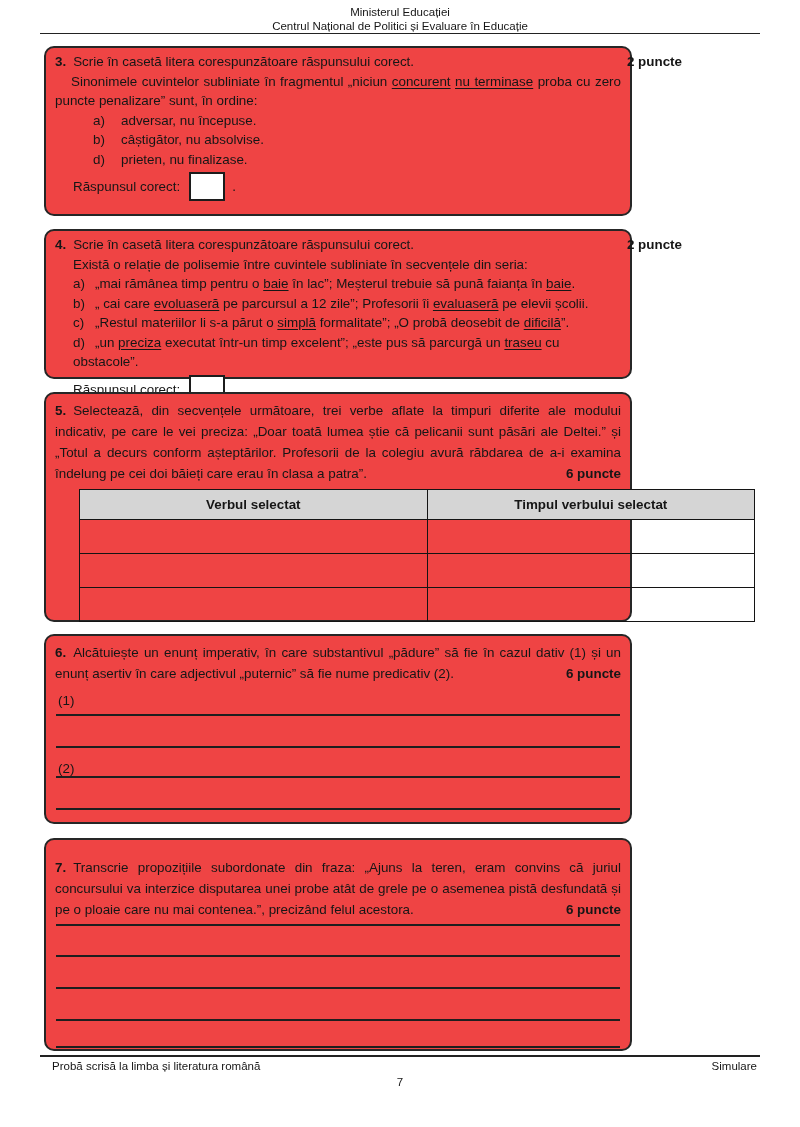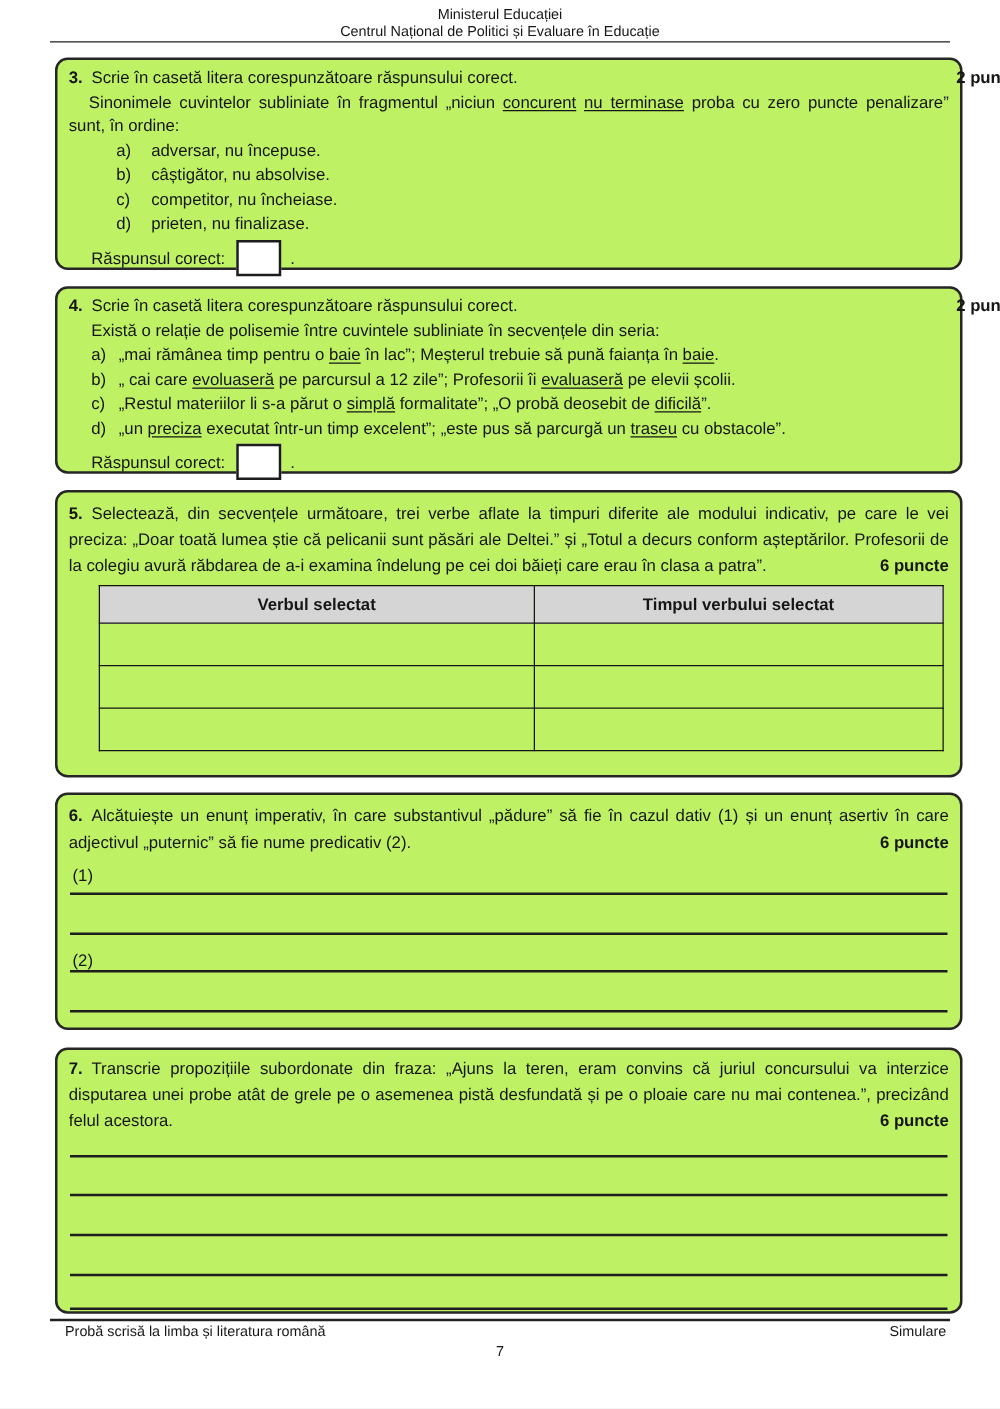--- a/index.html
+++ b/index.html
@@ -8,29 +8,29 @@
     font-family:"Liberation Sans", sans-serif; color:#161616; margin:0 auto;
     overflow:hidden;
   }
   
   .doc-header { position:absolute; top:5px; left:0; width:100%; text-align:center;
     font-size:11.5px; line-height:14px; }
   .header-rule { position:absolute; top:33px; left:40px; width:720px; height:0;
     border-top:1.6px solid #222; }
   
   .qbox {
-    position:absolute; left:44px; width:726px; box-sizing:border-box;
-    border:2px solid #262626; border-radius:10px; background:#bef264;
+    position:absolute; left:44px; width:588px; box-sizing:border-box;
+    border:2px solid #262626; border-radius:10px; background:#ef4444;
     padding:4px 9px 0 9px; font-size:13.4px; text-align:justify;
   }
   #q3 { top:46px;  height:170px; line-height:19.5px; }
   #q4 { top:229px; height:150px; line-height:19.5px; }
   #q5 { top:392px; height:230px; line-height:21px; padding-top:6px; }
   #q6 { top:634px; height:190px; line-height:21px; padding-top:6px; }
-  #q7 { top:838px; height:213px; line-height:21px; padding-top:4px; }
+  #q7 { top:838px; height:213px; line-height:21px; padding-top:17px; }
   .q-head { position:relative; text-align:left; padding-right:70px; }
   .q-num { font-weight:bold; margin-right:7px; }
   .q-points-corner { position:absolute; top:0; right:-61px; font-weight:bold; }
   .q-text { position:relative; }
   .q-points-end { position:absolute; right:0; bottom:0; font-weight:bold; }
   .q-intro { text-indent:16px; }
   
   .options-q3 { margin-left:38px; text-align:left; }
   .options-q4 { margin-left:18px; text-align:left; }
   .opt-letter-q3 { display:inline-block; width:28px; }
@@ -80,23 +80,20 @@
       <span class="q-num">3.</span><span>Scrie în casetă litera corespunzătoare răspunsului corect.</span>
       <span class="q-points-corner">2 puncte</span>
     </div>
     <div class="q-intro"><span>Sinonimele cuvintelor subliniate în fragmentul „niciun </span><span class="u">concurent</span><span> </span><span class="u">nu terminase</span><span> proba cu zero puncte penalizare” sunt, în ordine:</span></div>
     <div class="options-q3">
       <div>
         <span class="opt-letter-q3">a)</span><span>adversar, nu începuse.</span>
       </div>
       <div>
         <span class="opt-letter-q3">b)</span><span>câștigător, nu absolvise.</span>
-      </div>
-      <div>
-        <span class="opt-letter-q3">c)</span><span>competitor, nu încheiase.</span>
       </div>
       <div>
         <span class="opt-letter-q3">d)</span><span>prieten, nu finalizase.</span>
       </div>
     </div>
     <div class="answer-row">
       <span>Răspunsul corect:</span><span class="answer-box"></span><span>.</span>
     </div>
   </div>
 

